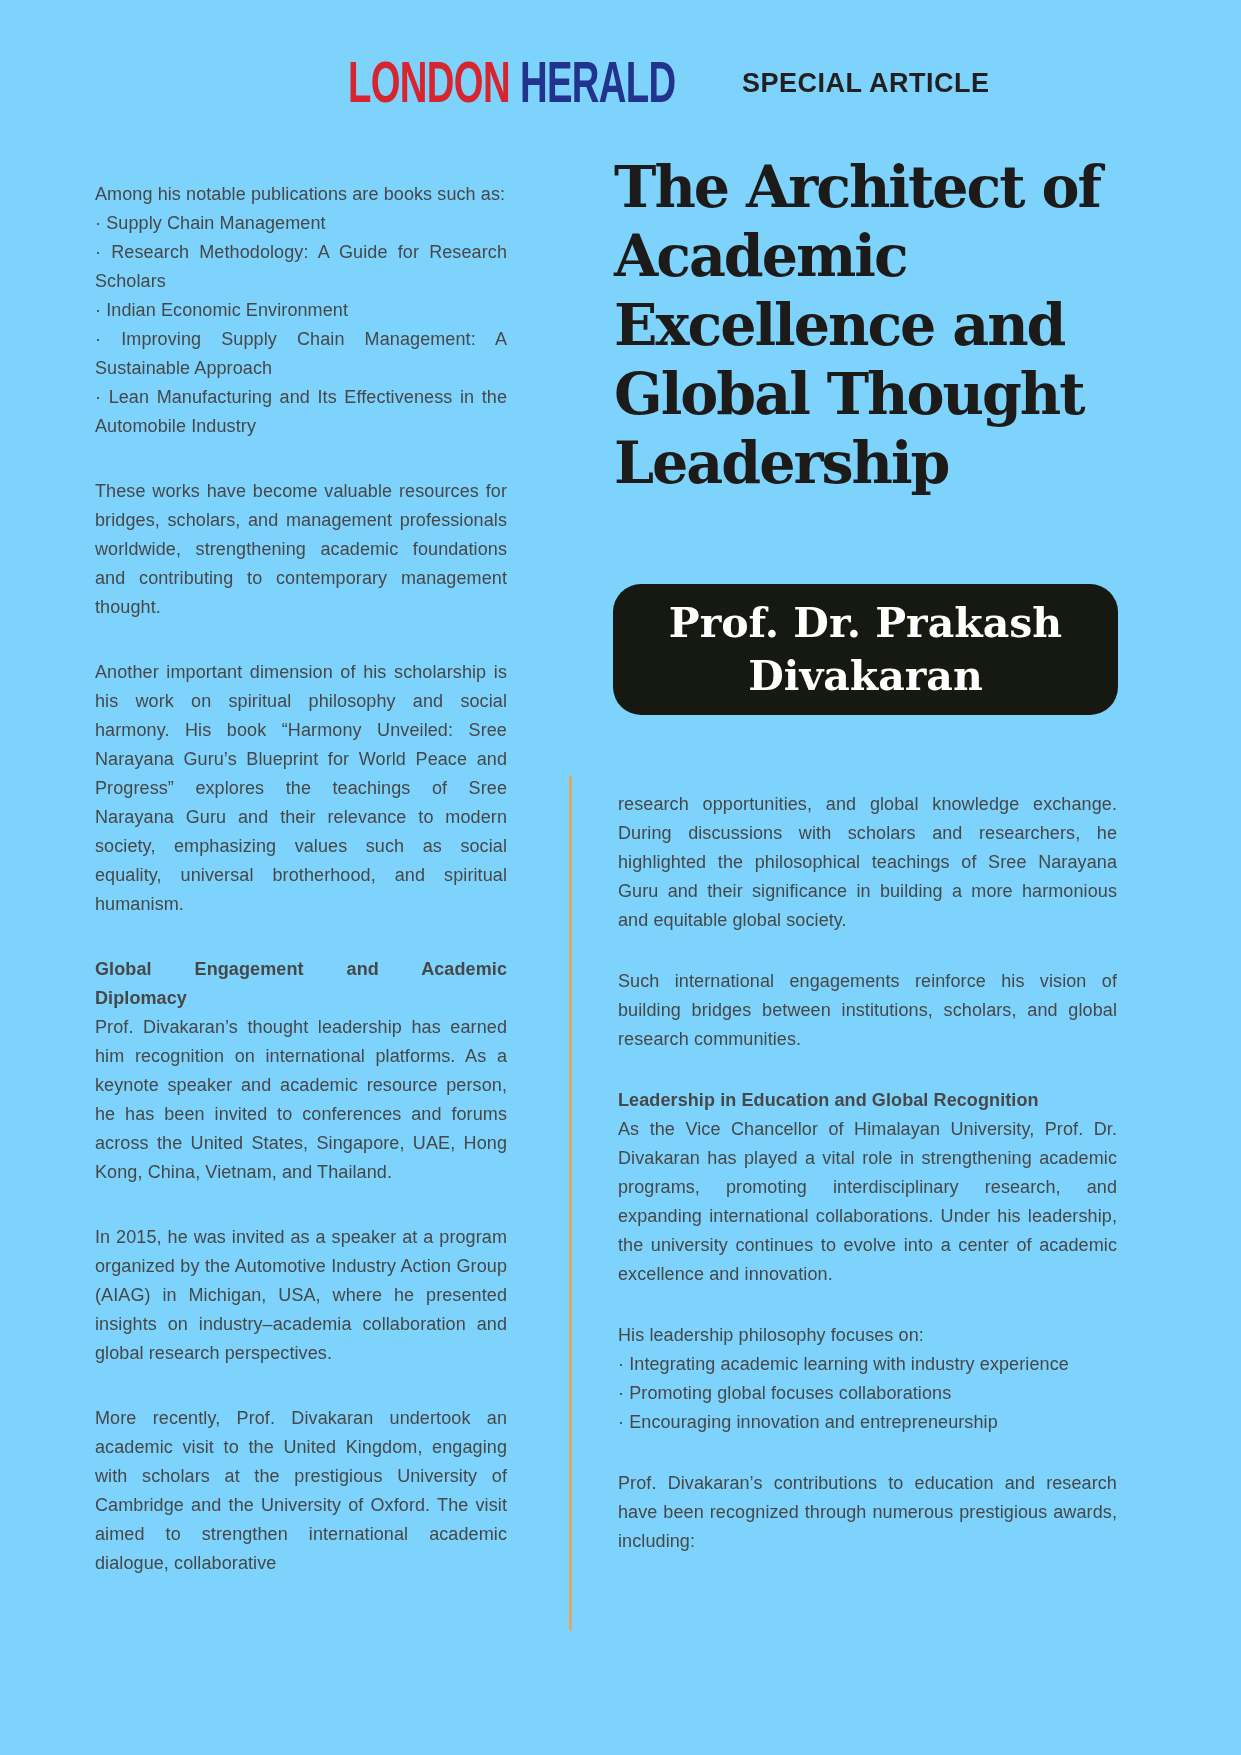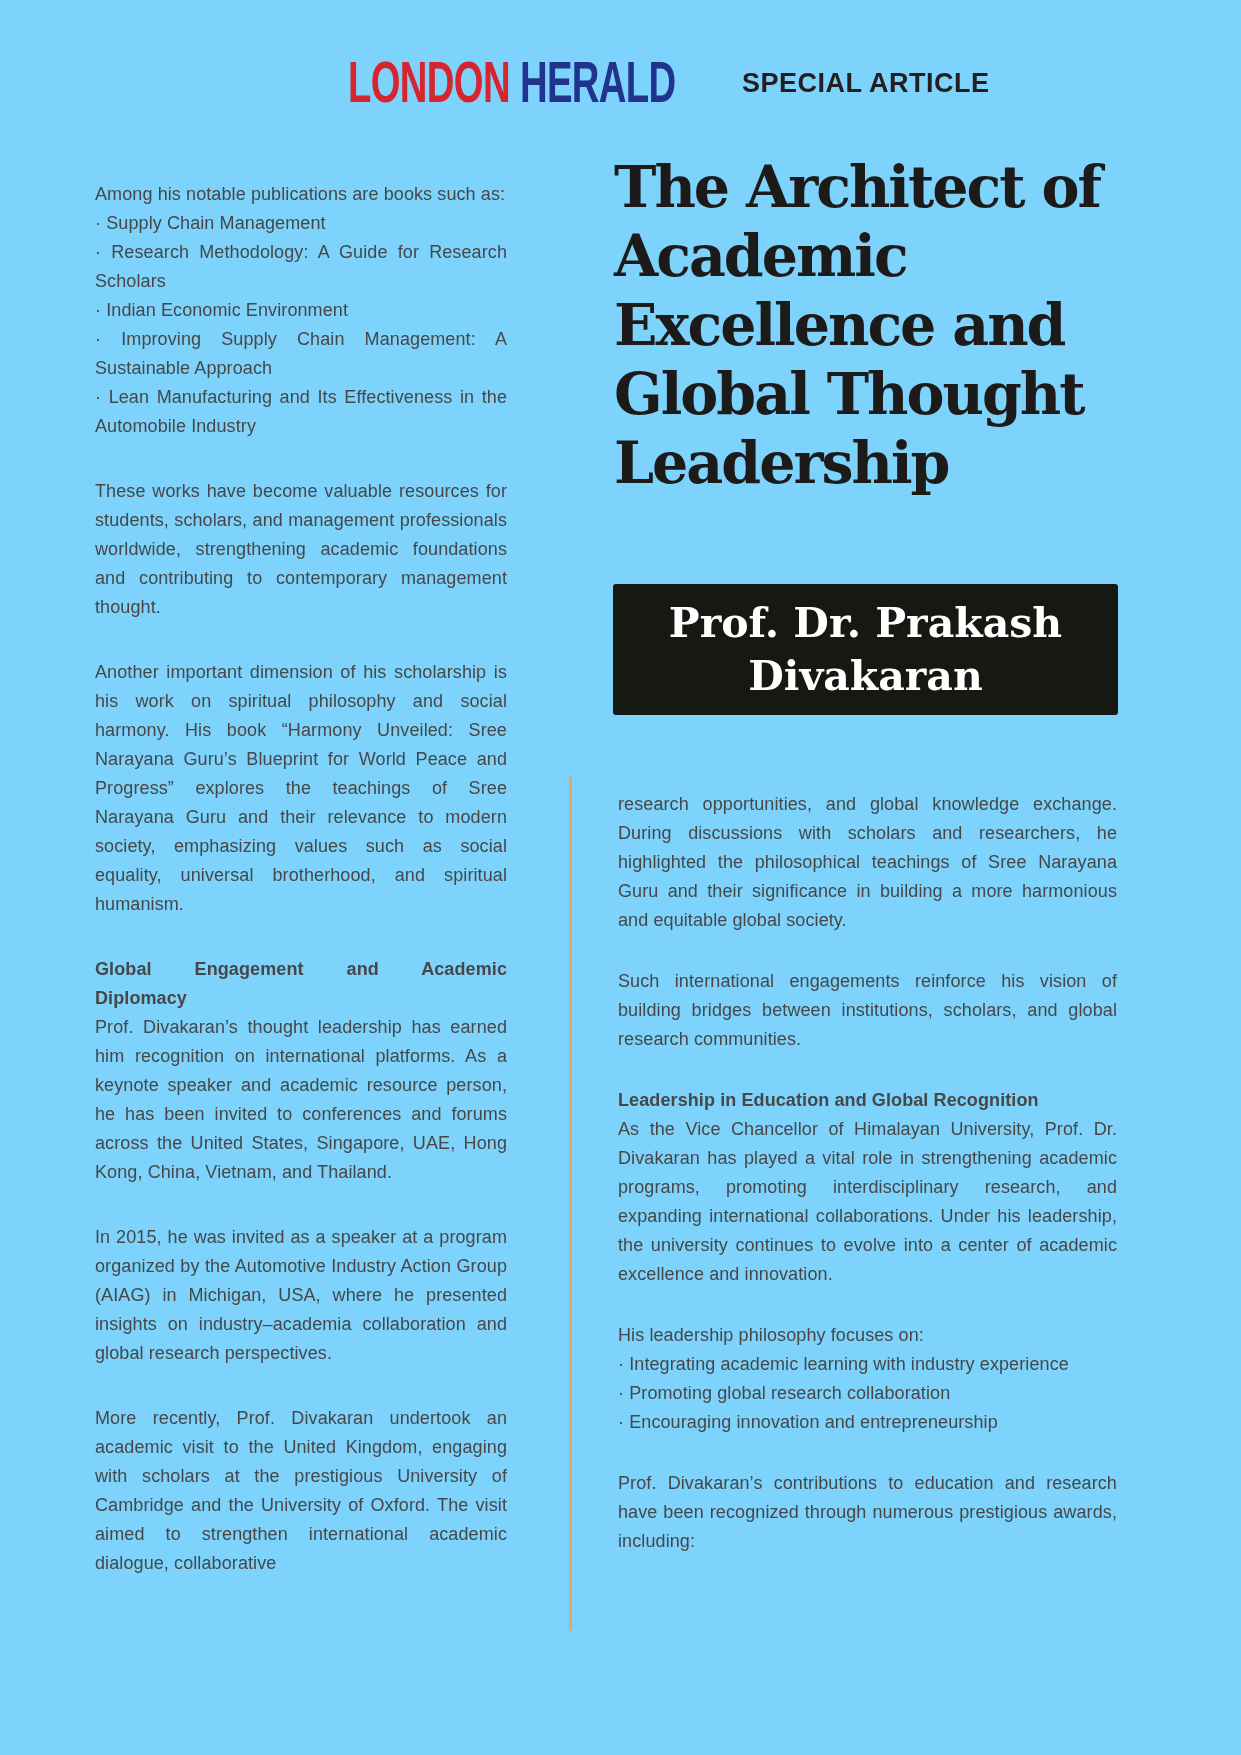--- a/index.html
+++ b/index.html
@@ -53,21 +53,21 @@
   }
 
   
   .name-box {
     position: absolute;
     left: 613px;
     top: 584px;
     width: 505px;
     height: 131px;
     background: #161812;
-    border-radius: 3px;
+    border-radius: 28px;
     display: flex;
     flex-direction: column;
     align-items: center;
     justify-content: center;
     font-family: "DejaVu Serif", serif;
     font-weight: bold;
     font-size: 41px;
     line-height: 53px;
     color: #ffffff;
     text-align: center;
@@ -132,34 +132,34 @@
 
   <div class="divider"></div>
 
   <div class="col-left body-text">
     <div>Among his notable publications are books such as:</div>
     <div>· Supply Chain Management</div>
     <div>· Research Methodology: A Guide for Research Scholars</div>
     <div>· Indian Economic Environment</div>
     <div>· Improving Supply Chain Management: A Sustainable Approach</div>
     <div>· Lean Manufacturing and Its Effectiveness in the Automobile Industry</div>
-    <div class="gap-l">These works have become valuable resources for students, scholars, and management professionals worldwide, strengthening academic foundations and contributing to contemporary management thought.</div>
+    <div class="gap-l">These works have become valuable resources for bridges, scholars, and management professionals worldwide, strengthening academic foundations and contributing to contemporary management thought.</div>
     <div class="gap-l">Another important dimension of his scholarship is his work on spiritual philosophy and social harmony. His book “Harmony Unveiled: Sree Narayana Guru’s Blueprint for World Peace and Progress” explores the teachings of Sree Narayana Guru and their relevance to modern society, emphasizing values such as social equality, universal brotherhood, and spiritual humanism.</div>
     <div class="gap-l sub-heading justify-last">Global Engagement and Academic</div>
     <div class="sub-heading">Diplomacy</div>
     <div>Prof. Divakaran’s thought leadership has earned him recognition on international platforms. As a keynote speaker and academic resource person, he has been invited to conferences and forums across the United States, Singapore, UAE, Hong Kong, China, Vietnam, and Thailand.</div>
     <div class="gap-l">In 2015, he was invited as a speaker at a program organized by the Automotive Industry Action Group (AIAG) in Michigan, USA, where he presented insights on industry–academia collaboration and global research perspectives.</div>
     <div class="gap-l">More recently, Prof. Divakaran undertook an academic visit to the United Kingdom, engaging with scholars at the prestigious University of Cambridge and the University of Oxford. The visit aimed to strengthen international academic dialogue, collaborative</div>
   </div>
 
   <div class="col-right body-text">
     <div>research opportunities, and global knowledge exchange. During discussions with scholars and researchers, he highlighted the philosophical teachings of Sree Narayana Guru and their significance in building a more harmonious and equitable global society.</div>
     <div class="gap-r">Such international engagements reinforce his vision of building bridges between institutions, scholars, and global research communities.</div>
     <div class="gap-r sub-heading">Leadership in Education and Global Recognition</div>
     <div>As the Vice Chancellor of Himalayan University, Prof. Dr. Divakaran has played a vital role in strengthening academic programs, promoting interdisciplinary research, and expanding international collaborations. Under his leadership, the university continues to evolve into a center of academic excellence and innovation.</div>
     <div class="gap-r">His leadership philosophy focuses on:</div>
     <div>· Integrating academic learning with industry experience</div>
-    <div>· Promoting global research collaboration</div>
+    <div>· Promoting global focuses collaborations</div>
     <div>· Encouraging innovation and entrepreneurship</div>
     <div class="gap-r">Prof. Divakaran’s contributions to education and research have been recognized through numerous prestigious awards, including:</div>
   </div>
 
 </div>
 
 </body></html>

